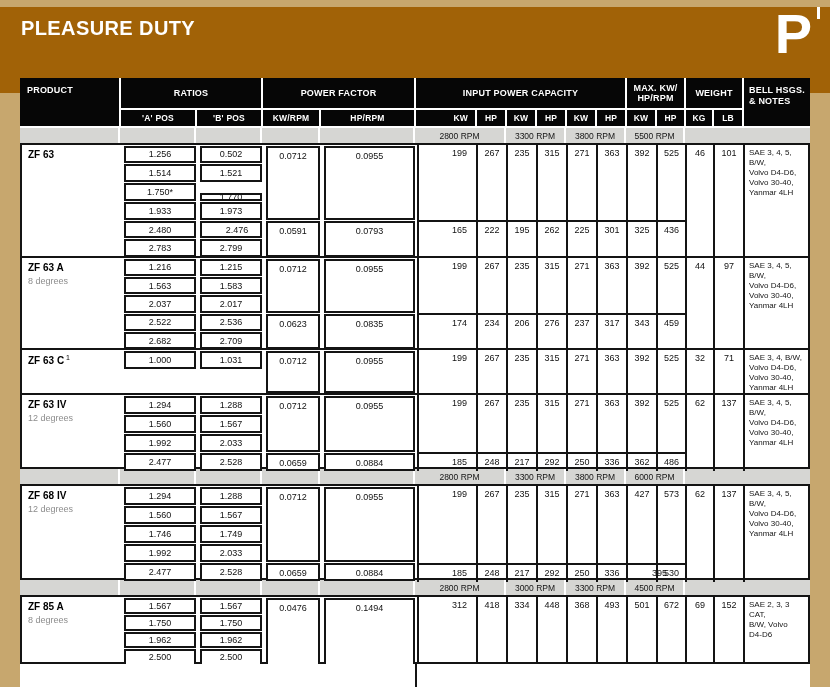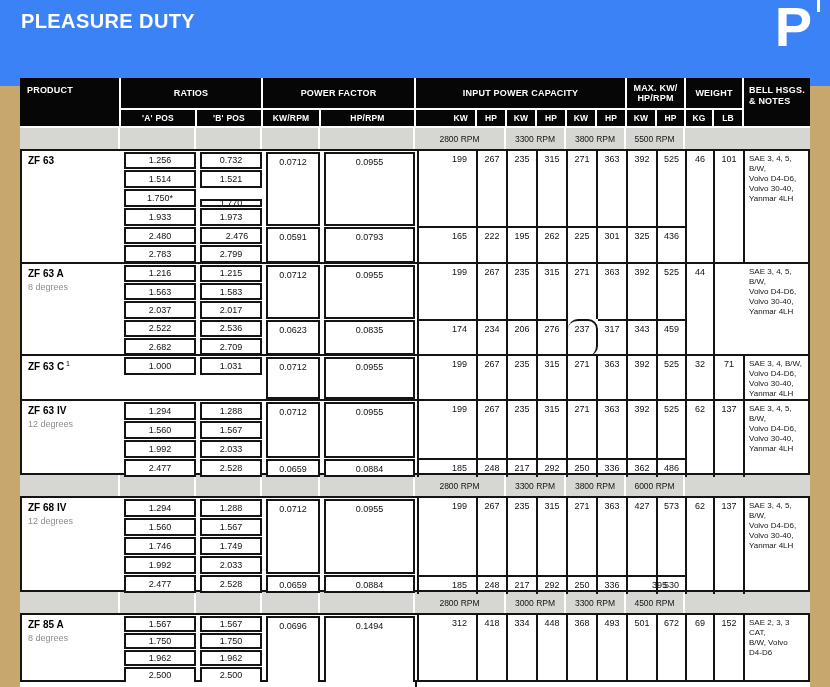--- a/index.html
+++ b/index.html
@@ -1,36 +1,36 @@
 <!DOCTYPE html>
 <html><head>
 <meta charset="utf-8">
 <style>
   html,body{margin:0;padding:0;background:#fff;}
   .page{position:relative;width:830px;height:687px;background:#c7a76e;overflow:hidden;
         font-family:"Liberation Sans",sans-serif;-webkit-font-smoothing:antialiased;}
-  .topband{position:absolute;left:0;top:0;width:830px;height:86px;background:#3b82f6;}
+  .topband{position:absolute;left:0;top:7px;width:830px;height:86px;background:#a16207;}
   .title{position:absolute;left:21px;top:9px;color:#ffffff;font-weight:bold;
          font-size:20px;line-height:24px;letter-spacing:.4px;white-space:nowrap;}
   .pletter{position:absolute;right:18px;top:-4px;color:#ffffff;font-weight:bold;font-size:56px;line-height:62px;}
   .tick{position:absolute;left:817px;top:0;width:3px;height:12px;background:#ffffff;}
   .twrap{position:absolute;left:20px;top:78px;width:790px;height:609px;background:#ffffff;}
   .grid16{display:grid;grid-template-columns:100px 76px 66px 58px 95px 61px 30px 30px 30px 30px 30px 30px 29px 28px 30px minmax(0,1fr);}
   
   .thead{grid-template-rows:30px 16px;row-gap:2px;background:#ffffff;margin-bottom:2px;}
   .hcell{background:#060606;color:#fff;font-weight:bold;font-size:9px;margin:0 1px;
          display:flex;align-items:center;justify-content:center;text-align:center;letter-spacing:.2px;}
   .hsub{font-size:8.5px;}
   .hprod{grid-column:1;grid-row:1/3;align-items:flex-start;justify-content:flex-start;padding:7px 0 0 7px;margin-left:0;}
   .hbell{grid-column:16;grid-row:1/3;flex-direction:column;align-items:flex-start;justify-content:flex-start;
          padding:7px 0 0 5px;line-height:11px;margin-right:0;text-align:left;}
   .hmax{flex-direction:column;line-height:10px;}
   .kw1{justify-content:flex-end;padding-right:7px;}
   
-  .band{height:21px;background:#ffffff;}
+  .band{height:15px;background:#ffffff;}
   .bcell{background:#d6d6d3;margin-right:2px;display:flex;align-items:center;justify-content:center;
          font-size:8.5px;color:#141414;white-space:nowrap;}
   .bcell.last{margin-right:0;}
   
   .block{position:relative;background:#ffffff;box-sizing:border-box;
          border-left:2px solid #141414;border-right:2px solid #141414;border-top:2px solid #141414;}
   .block.bb{border-bottom:2px solid #141414;}
   .prod{grid-column:1;grid-row:1/-1;padding:4px 0 0 6px;}
   .pname{font-size:10px;font-weight:bold;color:#000;}
   .pname sup{font-size:7px;font-weight:normal;}
@@ -101,21 +101,21 @@
           <div class="bcell" style="grid-column: 8 / 10;">3300 RPM</div>
           <div class="bcell" style="grid-column: 10 / 12;">3800 RPM</div>
           <div class="bcell" style="grid-column: 12 / 14;">5500 RPM</div>
           <div class="bcell last" style="grid-column: 14 / 17;"></div>
         </div>
         <div class="grid16 block" style="height: 113px; grid-template-rows: repeat(6, 18.8px) minmax(0px, 1fr);">
           <div class="prod">
             <div class="pname">ZF 63</div>
           </div>
           <div class="rbox" style="grid-area: 1 / 2; text-align: right;">1.256</div>
-          <div class="rbox" style="grid-area: 1 / 3;">0.732</div>
+          <div class="rbox" style="grid-area: 1 / 3;">0.502</div>
           <div class="rbox" style="grid-area: 2 / 2;">1.514</div>
           <div class="rbox" style="grid-area: 2 / 3;">1.521</div>
           <div class="rbox" style="grid-area: 3 / 2;">1.750*</div>
           <div class="rbox" style="grid-area: 3 / 3; margin-top: 10px;">1.770</div>
           <div class="rbox" style="grid-area: 4 / 2;">1.933</div>
           <div class="rbox" style="grid-area: 4 / 3;">1.973</div>
           <div class="rbox" style="grid-area: 5 / 2;">2.480</div>
           <div class="rbox" style="grid-area: 5 / 3; padding-left: 12px;">2.476</div>
           <div class="rbox" style="grid-area: 6 / 2;">2.783</div>
           <div class="rbox" style="grid-area: 6 / 3;">2.799</div>
@@ -172,25 +172,26 @@
           <div class="vcell" style="grid-area: 1 / 10 / span 3;">271</div>
           <div class="vcell" style="grid-area: 1 / 11 / span 3;">363</div>
           <div class="vcell" style="grid-area: 1 / 12 / span 3;">392</div>
           <div class="vcell" style="grid-area: 1 / 13 / span 3;">525</div>
           <div class="pfbox" style="grid-area: 4 / 4 / -1;">0.0623</div>
           <div class="pfbox" style="grid-area: 4 / 5 / -1;">0.0835</div>
           <div class="vcell first gsep" style="grid-area: 4 / 6 / -1;">174</div>
           <div class="vcell gsep" style="grid-area: 4 / 7 / -1;">234</div>
           <div class="vcell gsep" style="grid-area: 4 / 8 / -1;">206</div>
           <div class="vcell gsep" style="grid-area: 4 / 9 / -1;">276</div>
-          <div class="vcell gsep" style="grid-area: 4 / 10 / -1; border-radius: 10px;">237</div>
+          <div class="vcell gsep" style="grid-area: 4 / 10 / -1;">237</div>
           <div class="vcell gsep" style="grid-area: 4 / 11 / -1;">317</div>
           <div class="vcell gsep" style="grid-area: 4 / 12 / -1;">343</div>
           <div class="vcell gsep" style="grid-area: 4 / 13 / -1;">459</div>
           <div class="wcell" style="grid-column: 14;">44</div>
+          <div class="wcell" style="grid-column: 15;">97</div>
           <div class="ncell">
             <div>SAE 3, 4, 5, B/W,</div>
             <div>Volvo D4-D6,</div>
             <div>Volvo 30-40,</div>
             <div>Yanmar 4LH</div>
           </div>
         </div>
         <div class="grid16 block" style="height: 45px; grid-template-rows: repeat(1, 19px) minmax(0px, 1fr);">
           <div class="prod">
             <div class="pname">ZF 63 C<sup> 1</sup></div>
@@ -332,21 +333,21 @@
             <div class="angle">8 degrees</div>
           </div>
           <div class="rbox" style="grid-area: 1 / 2;">1.567</div>
           <div class="rbox" style="grid-area: 1 / 3;">1.567</div>
           <div class="rbox" style="grid-area: 2 / 2;">1.750</div>
           <div class="rbox" style="grid-area: 2 / 3;">1.750</div>
           <div class="rbox" style="grid-area: 3 / 2;">1.962</div>
           <div class="rbox" style="grid-area: 3 / 3;">1.962</div>
           <div class="rbox" style="grid-area: 4 / 2;">2.500</div>
           <div class="rbox" style="grid-area: 4 / 3;">2.500</div>
-          <div class="pfbox" style="grid-area: 1 / 4 / -1;">0.0696</div>
+          <div class="pfbox" style="grid-area: 1 / 4 / -1;">0.0476</div>
           <div class="pfbox" style="grid-area: 1 / 5 / -1;">0.1494</div>
           <div class="vcell first" style="grid-area: 1 / 6 / -1;">312</div>
           <div class="vcell" style="grid-area: 1 / 7 / -1;">418</div>
           <div class="vcell" style="grid-area: 1 / 8 / -1;">334</div>
           <div class="vcell" style="grid-area: 1 / 9 / -1;">448</div>
           <div class="vcell" style="grid-area: 1 / 10 / -1;">368</div>
           <div class="vcell" style="grid-area: 1 / 11 / -1;">493</div>
           <div class="vcell" style="grid-area: 1 / 12 / -1;">501</div>
           <div class="vcell" style="grid-area: 1 / 13 / -1;">672</div>
           <div class="wcell" style="grid-column: 14;">69</div>

